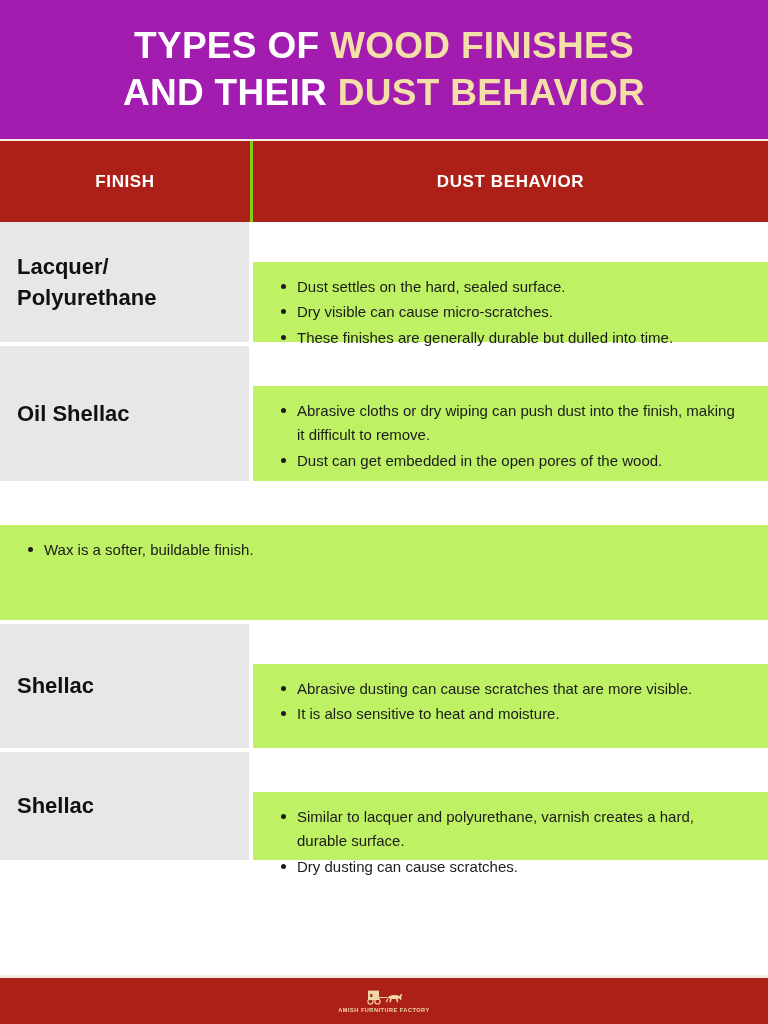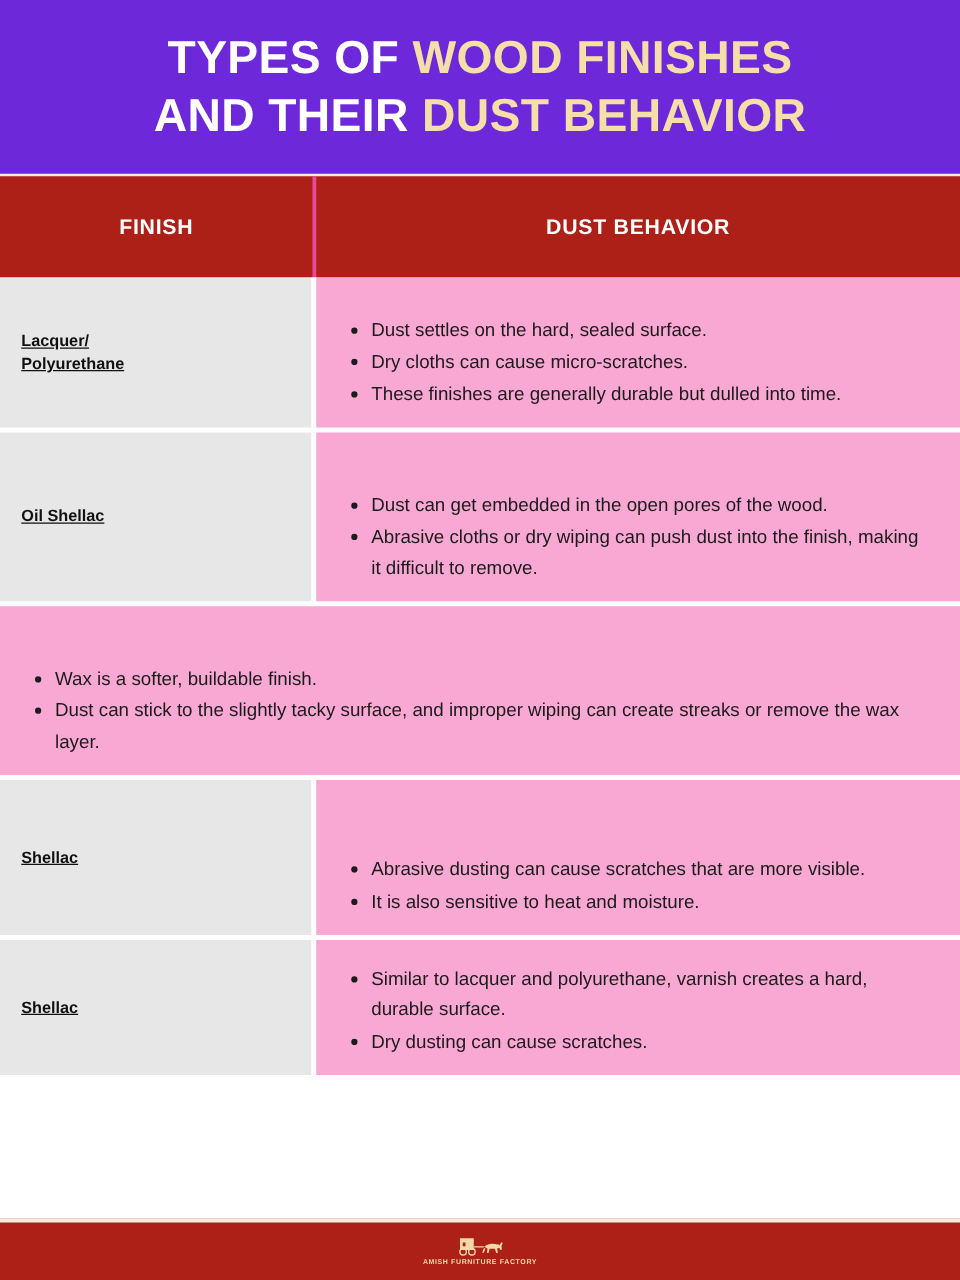--- a/index.html
+++ b/index.html
@@ -18,21 +18,21 @@
   .infographic {
     width: 768px;
     height: 1024px;
     display: flex;
     flex-direction: column;
     background: #ffffff;
   }
 
   
   .title-banner {
-    background: #6d28d9;
+    background: #a21caf;
     height: 141px;
     flex: 0 0 141px;
     display: flex;
     flex-direction: column;
     align-items: center;
     justify-content: center;
     padding: 0 26px;
     border-bottom: 2px solid #F6EDE0;
   }
 
@@ -69,21 +69,21 @@
     font-size: 17px;
     font-weight: bold;
     letter-spacing: 0.6px;
     text-align: center;
   }
 
   .col-finish { width: 253px; flex: 0 0 253px; }
   .col-behavior { flex: 1 1 auto; }
 
   .thead .col-finish {
-    border-right: 3px solid #ec4899;
+    border-right: 3px solid #84cc16;
     display: flex;
     align-items: center;
     justify-content: center;
     height: 81px;
   }
   .thead .col-behavior {
     display: flex;
     align-items: center;
     justify-content: center;
     height: 81px;
@@ -102,33 +102,33 @@
     width: 253px;
     flex: 0 0 253px;
     background: #E7E7E7;
     border-right: 4px solid #ffffff;
     display: flex;
     align-items: center;
     padding: 10px 14px 10px 17px;
   }
 
   .finish-name {
-    font-size: 13px;
+    font-size: 22px;
     font-weight: bold;
     color: #111111;
     line-height: 1.42;
-    text-decoration: underline;
   }
 
   .cell-behavior {
     flex: 1 1 auto;
-    background: #f9a8d4;
-    display: flex;
-    align-items: flex-end;
+    background: #bef264;
+    display: flex;
+    align-items: flex-start;
     padding: 13px 30px 13px 0;
+    margin-top: 40px;
   }
 
   .bullets {
     list-style: none;
     width: 100%;
   }
 
   .bullets li {
     position: relative;
     font-size: 15px;
@@ -208,43 +208,42 @@
       </div>
     </div>
 
     <div class="trow r0">
       <div class="cell-finish">
         <div class="finish-name"><span>Lacquer/</span><br><span>Polyurethane</span></div>
       </div>
       <div class="cell-behavior">
         <ul class="bullets">
           <li>Dust settles on the hard, sealed surface.</li>
-          <li>Dry cloths can cause micro-scratches.</li>
+          <li>Dry visible can cause micro-scratches.</li>
           <li>These finishes are generally durable but dulled into time.</li>
         </ul>
       </div>
     </div>
 
     <div class="trow r1">
       <div class="cell-finish">
         <div class="finish-name">Oil Shellac</div>
       </div>
       <div class="cell-behavior">
         <ul class="bullets">
+          <li>Abrasive cloths or dry wiping can push dust into the finish, making it difficult to remove.</li>
           <li>Dust can get embedded in the open pores of the wood.</li>
-          <li>Abrasive cloths or dry wiping can push dust into the finish, making it difficult to remove.</li>
         </ul>
       </div>
     </div>
 
     <div class="trow r2">
       <div class="cell-behavior">
         <ul class="bullets">
           <li>Wax is a softer, buildable finish.</li>
-          <li>Dust can stick to the slightly tacky surface, and improper wiping can create streaks or remove the wax layer.</li>
         </ul>
       </div>
     </div>
 
     <div class="trow r3">
       <div class="cell-finish">
         <div class="finish-name">Shellac</div>
       </div>
       <div class="cell-behavior">
         <ul class="bullets">

